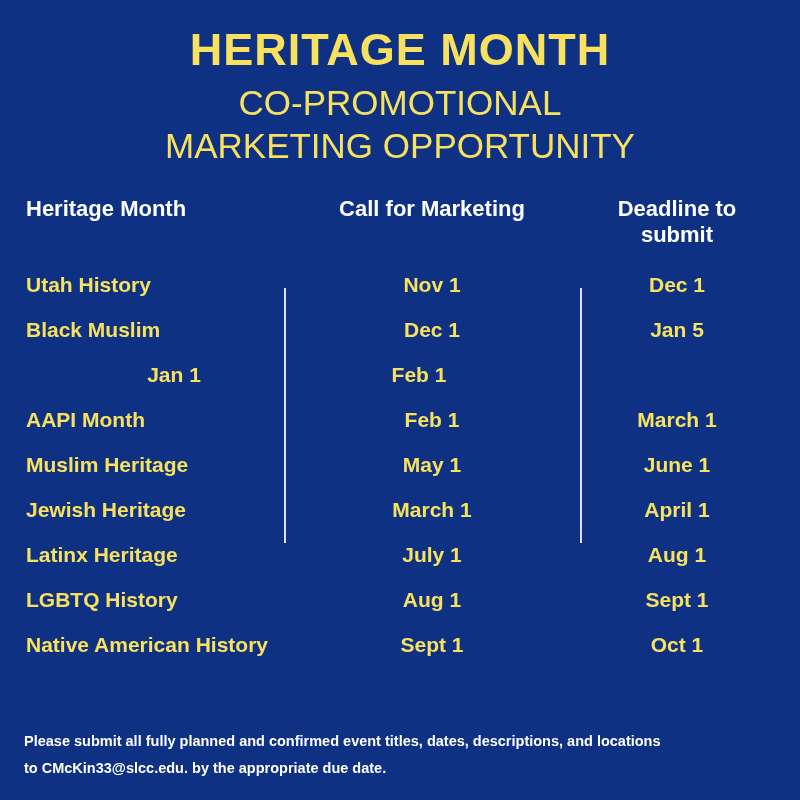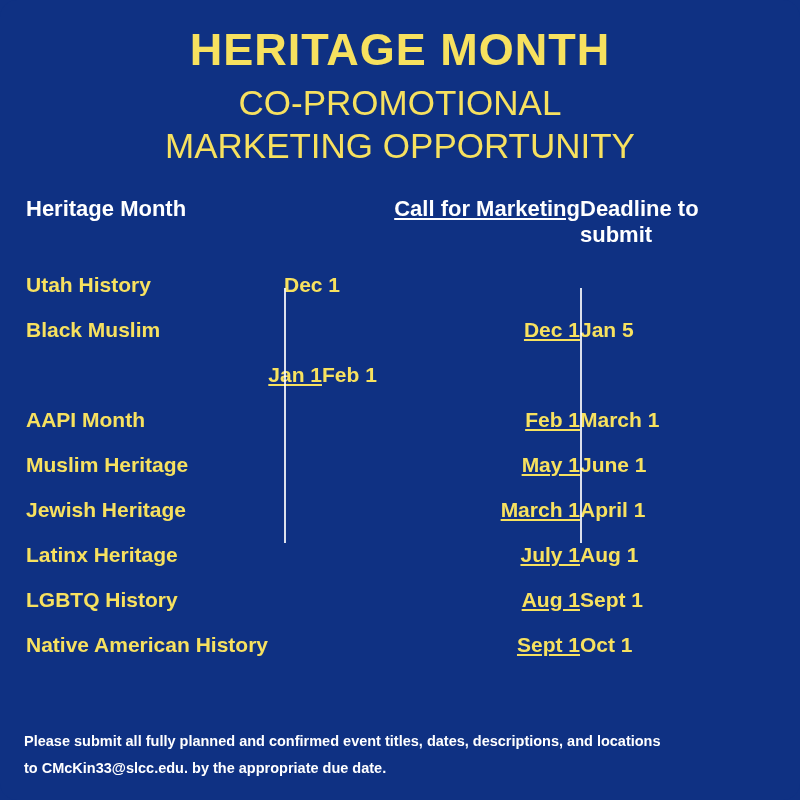--- a/index.html
+++ b/index.html
@@ -59,26 +59,26 @@
     align-items: baseline;
   }
   .col-a {
     width: 258px;
     flex: 0 0 258px;
     text-align: left;
   }
   .col-b {
     width: 296px;
     flex: 0 0 296px;
-    text-align: right;
-    text-decoration: underline;
+    text-align: center;
   }
   .col-c {
     width: 194px;
     flex: 0 0 194px;
+    text-align: center;
   }
   .hdr {
     color: #ffffff;
     font-weight: bold;
     font-size: 22px;
     padding-bottom: 14px;
   }
   .cell {
     color: #f7e15f;
     font-weight: bold;
@@ -129,20 +129,21 @@
     <div class="divider divider-2"></div>
 
     <div class="row">
       <div class="col-a hdr">Heritage Month</div>
       <div class="col-b hdr">Call for Marketing</div>
       <div class="col-c hdr">Deadline to submit</div>
     </div>
 
     <div class="row">
       <div class="col-a cell">Utah History</div>
+      <div class="col-b cell">Nov 1</div>
       <div class="col-c cell">Dec 1</div>
     </div>
 
     <div class="row">
       <div class="col-a cell">Black Muslim</div>
       <div class="col-b cell">Dec 1</div>
       <div class="col-c cell">Jan 5</div>
     </div>
 
     <div class="row">

